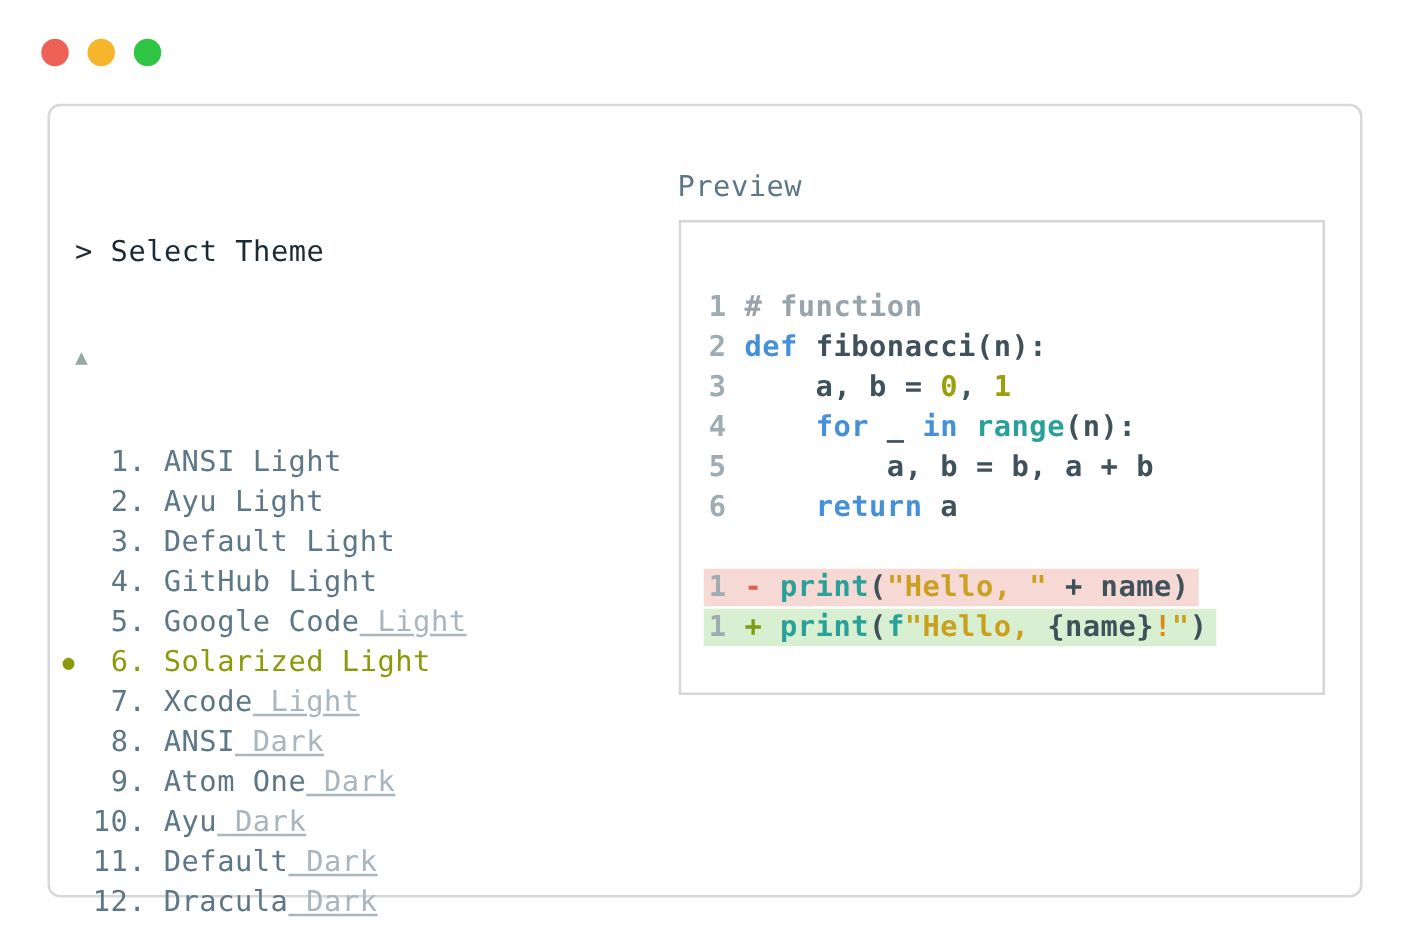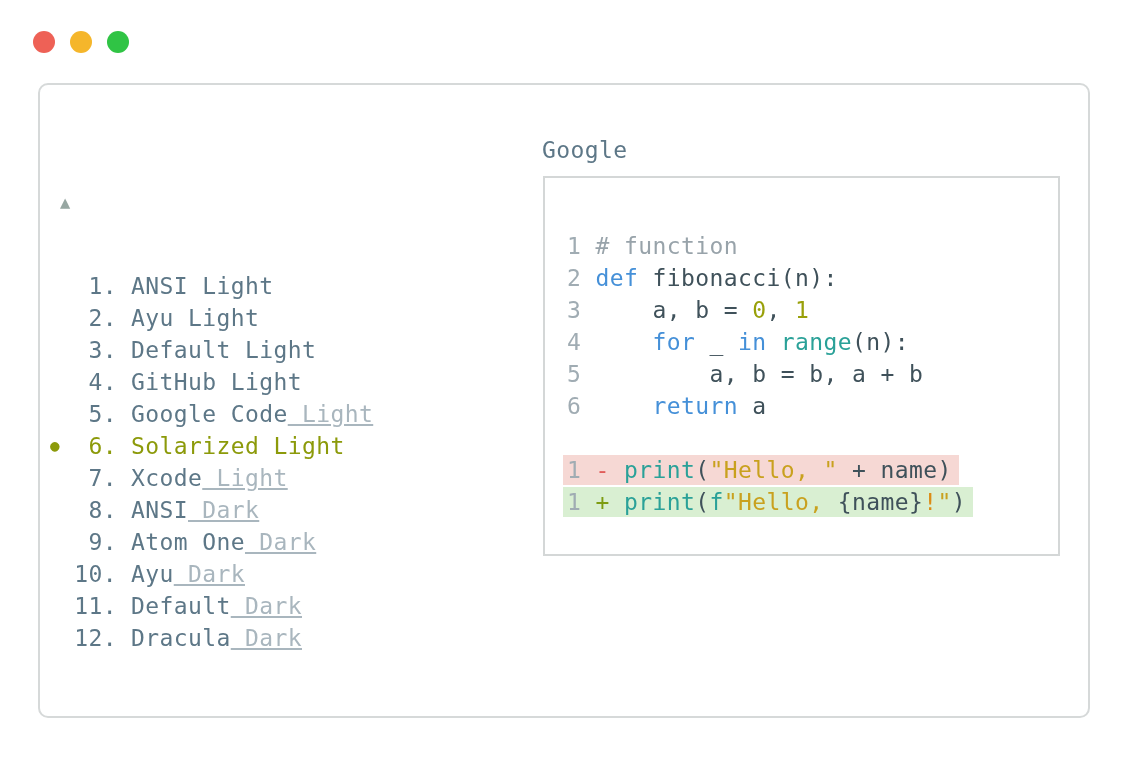--- a/index.html
+++ b/index.html
@@ -47,20 +47,21 @@
   .preview-box {
     position: absolute; left: 503px; top: 91px;
     width: 517px; height: 380px;
     border: 2px solid var(--preview_border);
     background: #ffffff;
   }
   .code {
     padding: 52px 0 0 22px;
     white-space: pre;
     color: var(--text);
+    font-weight: bold;
   }
   .code-line { height: 32px; line-height: 32px; }
   .lnum { color: var(--lineno); }
   .hl {
     display: inline-block;
     height: 30px; line-height: 30px;
     padding: 0 7px 0 4px;
     margin-left: -4px;
   }
 </style>
@@ -69,26 +70,27 @@
 
 <div class="traffic-lights" id="traffic-lights">
     <span class="light" style="background: rgb(238, 97, 86);"></span>
     <span class="light" style="background: rgb(245, 182, 43);"></span>
     <span class="light" style="background: rgb(48, 196, 69);"></span>
   </div>
 
 <div class="main-box">
 
   <div class="left-col">
+    <div class="row prompt">&gt; Select Theme</div>
     <div class="row arrow-up">▲</div>
     <div id="theme-list"><div class="row list-row"><span class="bullet"></span><span class="num">1.</span><span class="gap"></span><span>ANSI Light</span></div><div class="row list-row"><span class="bullet"></span><span class="num">2.</span><span class="gap"></span><span>Ayu Light</span></div><div class="row list-row"><span class="bullet"></span><span class="num">3.</span><span class="gap"></span><span>Default Light</span></div><div class="row list-row"><span class="bullet"></span><span class="num">4.</span><span class="gap"></span><span>GitHub Light</span></div><div class="row list-row"><span class="bullet"></span><span class="num">5.</span><span class="gap"></span><span>Google Code</span><span class="muted"> Light</span></div><div class="row list-row"><span class="bullet">●</span><span class="num sel">6.</span><span class="gap"></span><span class="sel">Solarized Light</span></div><div class="row list-row"><span class="bullet"></span><span class="num">7.</span><span class="gap"></span><span>Xcode</span><span class="muted"> Light</span></div><div class="row list-row"><span class="bullet"></span><span class="num">8.</span><span class="gap"></span><span>ANSI</span><span class="muted"> Dark</span></div><div class="row list-row"><span class="bullet"></span><span class="num">9.</span><span class="gap"></span><span>Atom One</span><span class="muted"> Dark</span></div><div class="row list-row"><span class="bullet"></span><span class="num">10.</span><span class="gap"></span><span>Ayu</span><span class="muted"> Dark</span></div><div class="row list-row"><span class="bullet"></span><span class="num">11.</span><span class="gap"></span><span>Default</span><span class="muted"> Dark</span></div><div class="row list-row"><span class="bullet"></span><span class="num">12.</span><span class="gap"></span><span>Dracula</span><span class="muted"> Dark</span></div></div>
     
     
     
   </div>
 
-  <div class="preview-title">Google</div>
+  <div class="preview-title">Preview</div>
 
   <div class="preview-box">
     <div class="code" id="code-lines"><div class="code-line"><span class="lnum">1 </span><span style="color: rgb(152, 163, 170);"># function</span></div><div class="code-line"><span class="lnum">2 </span><span style="color: rgb(69, 144, 216);">def </span><span style="color: rgb(63, 81, 90);">fibonacci(n):</span></div><div class="code-line"><span class="lnum">3 </span><span style="color: rgb(63, 81, 90);">    a, b = </span><span style="color: rgb(153, 160, 10);">0</span><span style="color: rgb(63, 81, 90);">, </span><span style="color: rgb(153, 160, 10);">1</span></div><div class="code-line"><span class="lnum">4 </span><span style="color: rgb(63, 81, 90);">    </span><span style="color: rgb(69, 144, 216);">for</span><span style="color: rgb(63, 81, 90);"> _ </span><span style="color: rgb(69, 144, 216);">in</span><span style="color: rgb(63, 81, 90);"> </span><span style="color: rgb(42, 161, 152);">range</span><span style="color: rgb(63, 81, 90);">(n):</span></div><div class="code-line"><span class="lnum">5 </span><span style="color: rgb(63, 81, 90);">        a, b = b, a + b</span></div><div class="code-line"><span class="lnum">6 </span><span style="color: rgb(63, 81, 90);">    </span><span style="color: rgb(69, 144, 216);">return</span><span style="color: rgb(63, 81, 90);"> a</span></div><div class="code-line"></div><div class="code-line"><span class="hl" style="background: rgb(246, 216, 212);"><span class="lnum">1 </span><span style="color: rgb(224, 92, 89);">-</span><span style="color: rgb(63, 81, 90);"> </span><span style="color: rgb(42, 161, 152);">print</span><span style="color: rgb(63, 81, 90);">(</span><span style="color: rgb(201, 161, 30);">"Hello, "</span><span style="color: rgb(63, 81, 90);"> + name)</span></span></div><div class="code-line"><span class="hl" style="background: rgb(217, 239, 210);"><span class="lnum">1 </span><span style="color: rgb(125, 156, 18);">+</span><span style="color: rgb(63, 81, 90);"> </span><span style="color: rgb(42, 161, 152);">print</span><span style="color: rgb(63, 81, 90);">(</span><span style="color: rgb(42, 161, 152);">f</span><span style="color: rgb(201, 161, 30);">"Hello, </span><span style="color: rgb(63, 81, 90);">{name}</span><span style="color: rgb(220, 140, 21);">!</span><span style="color: rgb(201, 161, 30);">"</span><span style="color: rgb(63, 81, 90);">)</span></span></div></div>
   </div>
 
 </div>
 
 </body></html>

